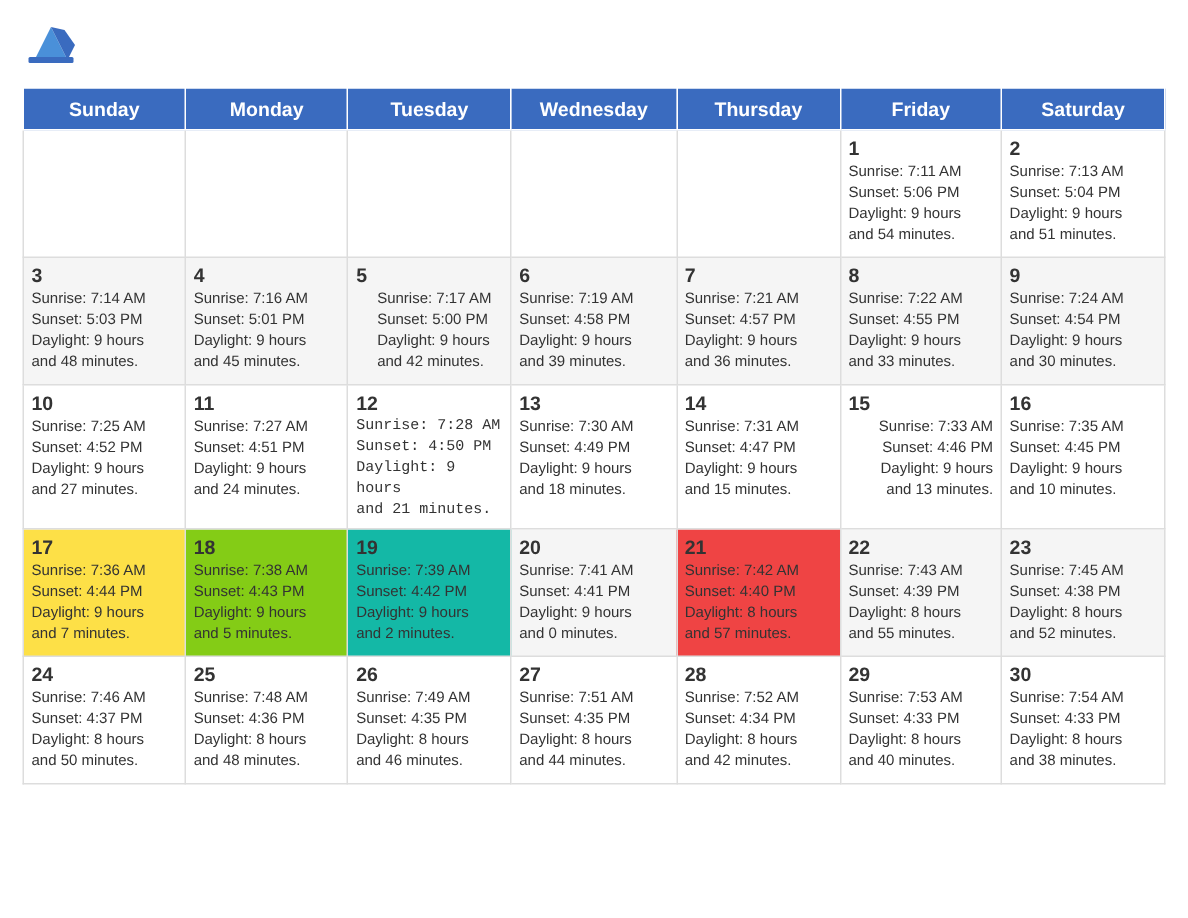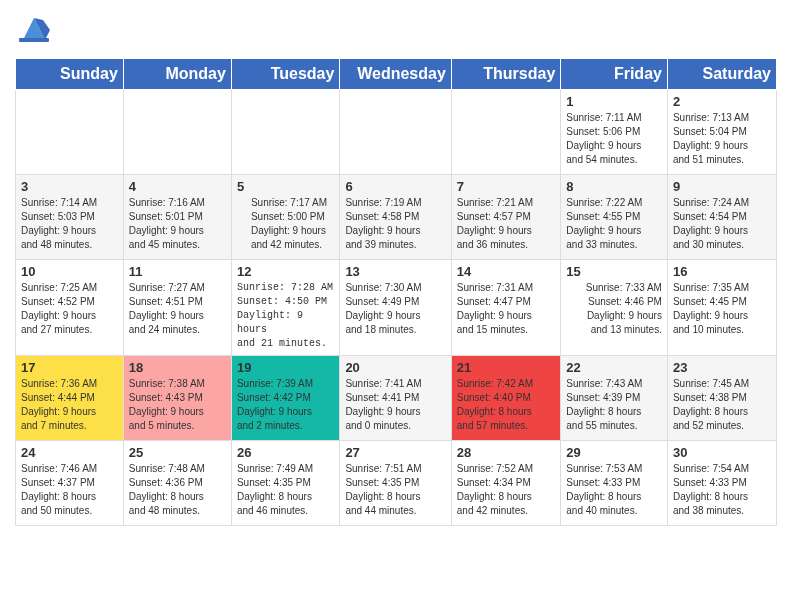--- a/index.html
+++ b/index.html
@@ -15,23 +15,23 @@
     
     .title-area { text-align: right; }
     .month-title { font-size: 32px; font-weight: normal; color: #333; }
     .location { font-size: 16px; color: #333; }
     
     .calendar { width: 100%; border-collapse: collapse; }
     
     .calendar th {
       background-color: #3a6bbf;
       color: white;
-      text-align: right;
+      text-align: center;
       padding: 6px 5px;
-      font-size: 16px;
+      font-size: 13px;
       font-weight: bold;
       border: 1px solid #fff;
     }
     
     .calendar td {
       border: 1px solid #ddd;
       vertical-align: top;
       padding: 4px 5px;
       width: 113px;
       height: 85px;
@@ -210,21 +210,21 @@
           </td>
         </tr>
         <tr>
           <td style="background-color: #fde047;">
             <span class="day-number">17</span>
             <div class="cell-info" style="white-space: pre-line;">Sunrise: 7:36 AM
 Sunset: 4:44 PM
 Daylight: 9 hours
 and 7 minutes.</div>
           </td>
-          <td style="background-color: #fca5a5;">
+          <td style="background-color: #84cc16;">
             <span class="day-number">18</span>
             <div class="cell-info" style="white-space: pre-line;">Sunrise: 7:38 AM
 Sunset: 4:43 PM
 Daylight: 9 hours
 and 5 minutes.</div>
           </td>
           <td style="background-color: #14b8a6;">
             <span class="day-number">19</span>
             <div class="cell-info" style="white-space: pre-line;">Sunrise: 7:39 AM
 Sunset: 4:42 PM

